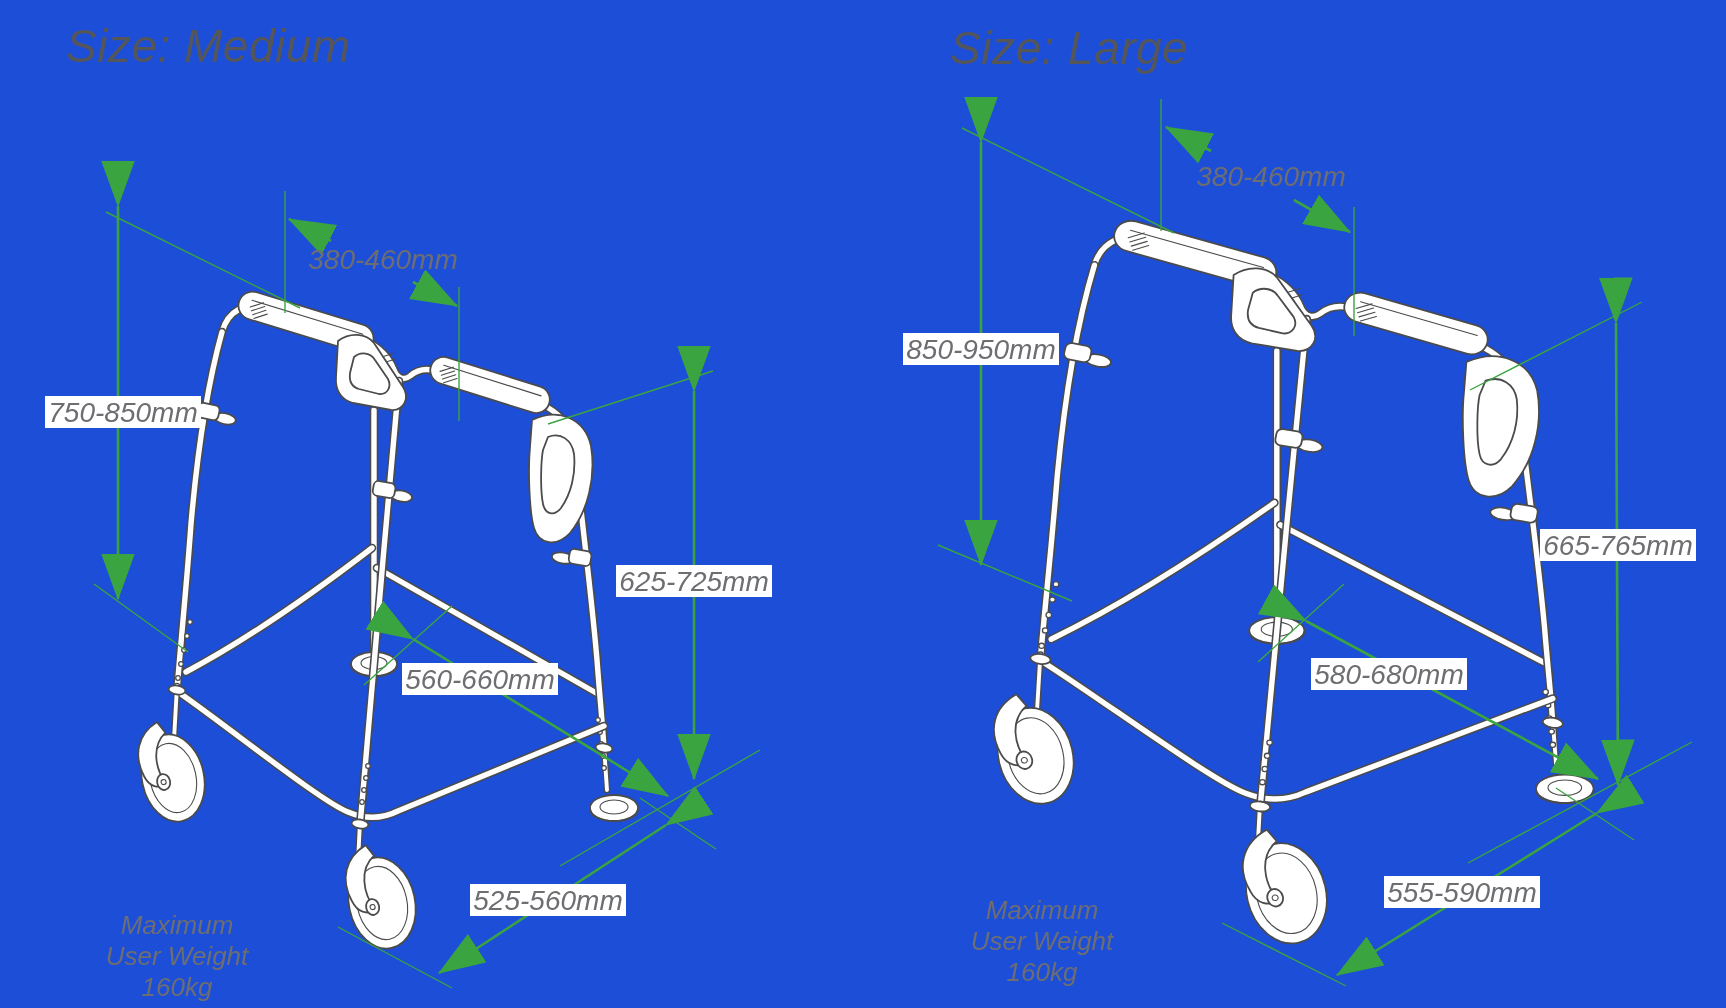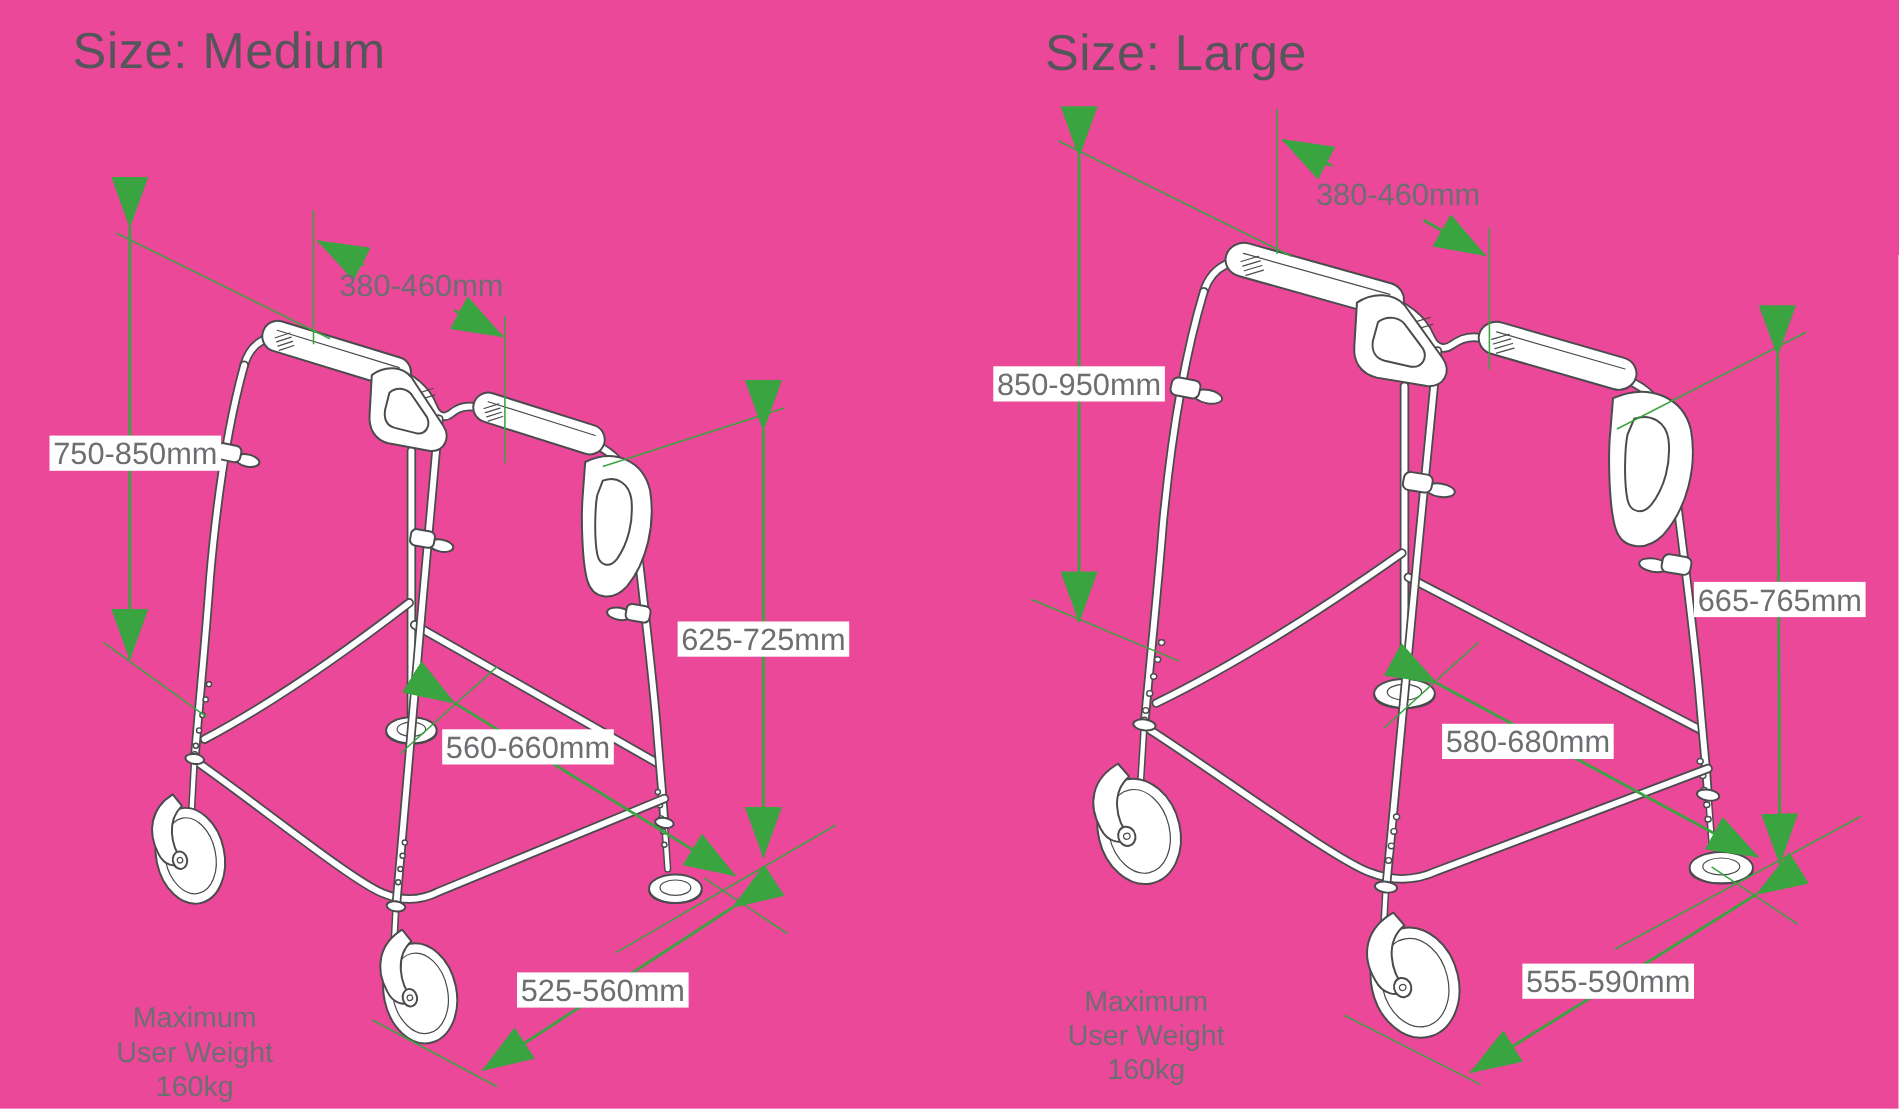--- a/index.html
+++ b/index.html
@@ -1,17 +1,17 @@
 <!DOCTYPE html>
 <html><head>
 <meta charset="utf-8">
 <style>
   html,body{margin:0;padding:0;background:#ffffff;}
-  .stage{position:relative;width:1726px;height:1008px;background:#ec4899;overflow:hidden;
-         font-family:"Liberation Sans", sans-serif;}
+  .stage{position:relative;width:1726px;height:1008px;background:#1d4ed8;overflow:hidden;
+         font-family:"Liberation Sans", sans-serif;font-style:italic;}
   svg{position:absolute;left:0;top:0;}
   
   .to{stroke:#4a4b4d;stroke-width:8.6;fill:none;stroke-linecap:round;stroke-linejoin:round;}
   .ti{stroke:#ffffff;stroke-width:5.4;fill:none;stroke-linecap:round;stroke-linejoin:round;}
   .to2{stroke:#4a4b4d;stroke-width:6.6;fill:none;stroke-linecap:round;}
   .ti2{stroke:#ffffff;stroke-width:3.9;fill:none;stroke-linecap:round;}
   .o1{stroke:#4a4b4d;stroke-width:1.8;fill:#ffffff;stroke-linejoin:round;}
   .o1n{stroke:#4a4b4d;stroke-width:1.6;fill:none;stroke-linejoin:round;}
   .fine{stroke:#4a4b4d;stroke-width:1.1;fill:none;stroke-linecap:round;}
   .hole{fill:#ffffff;stroke:#4a4b4d;stroke-width:1.3;}

